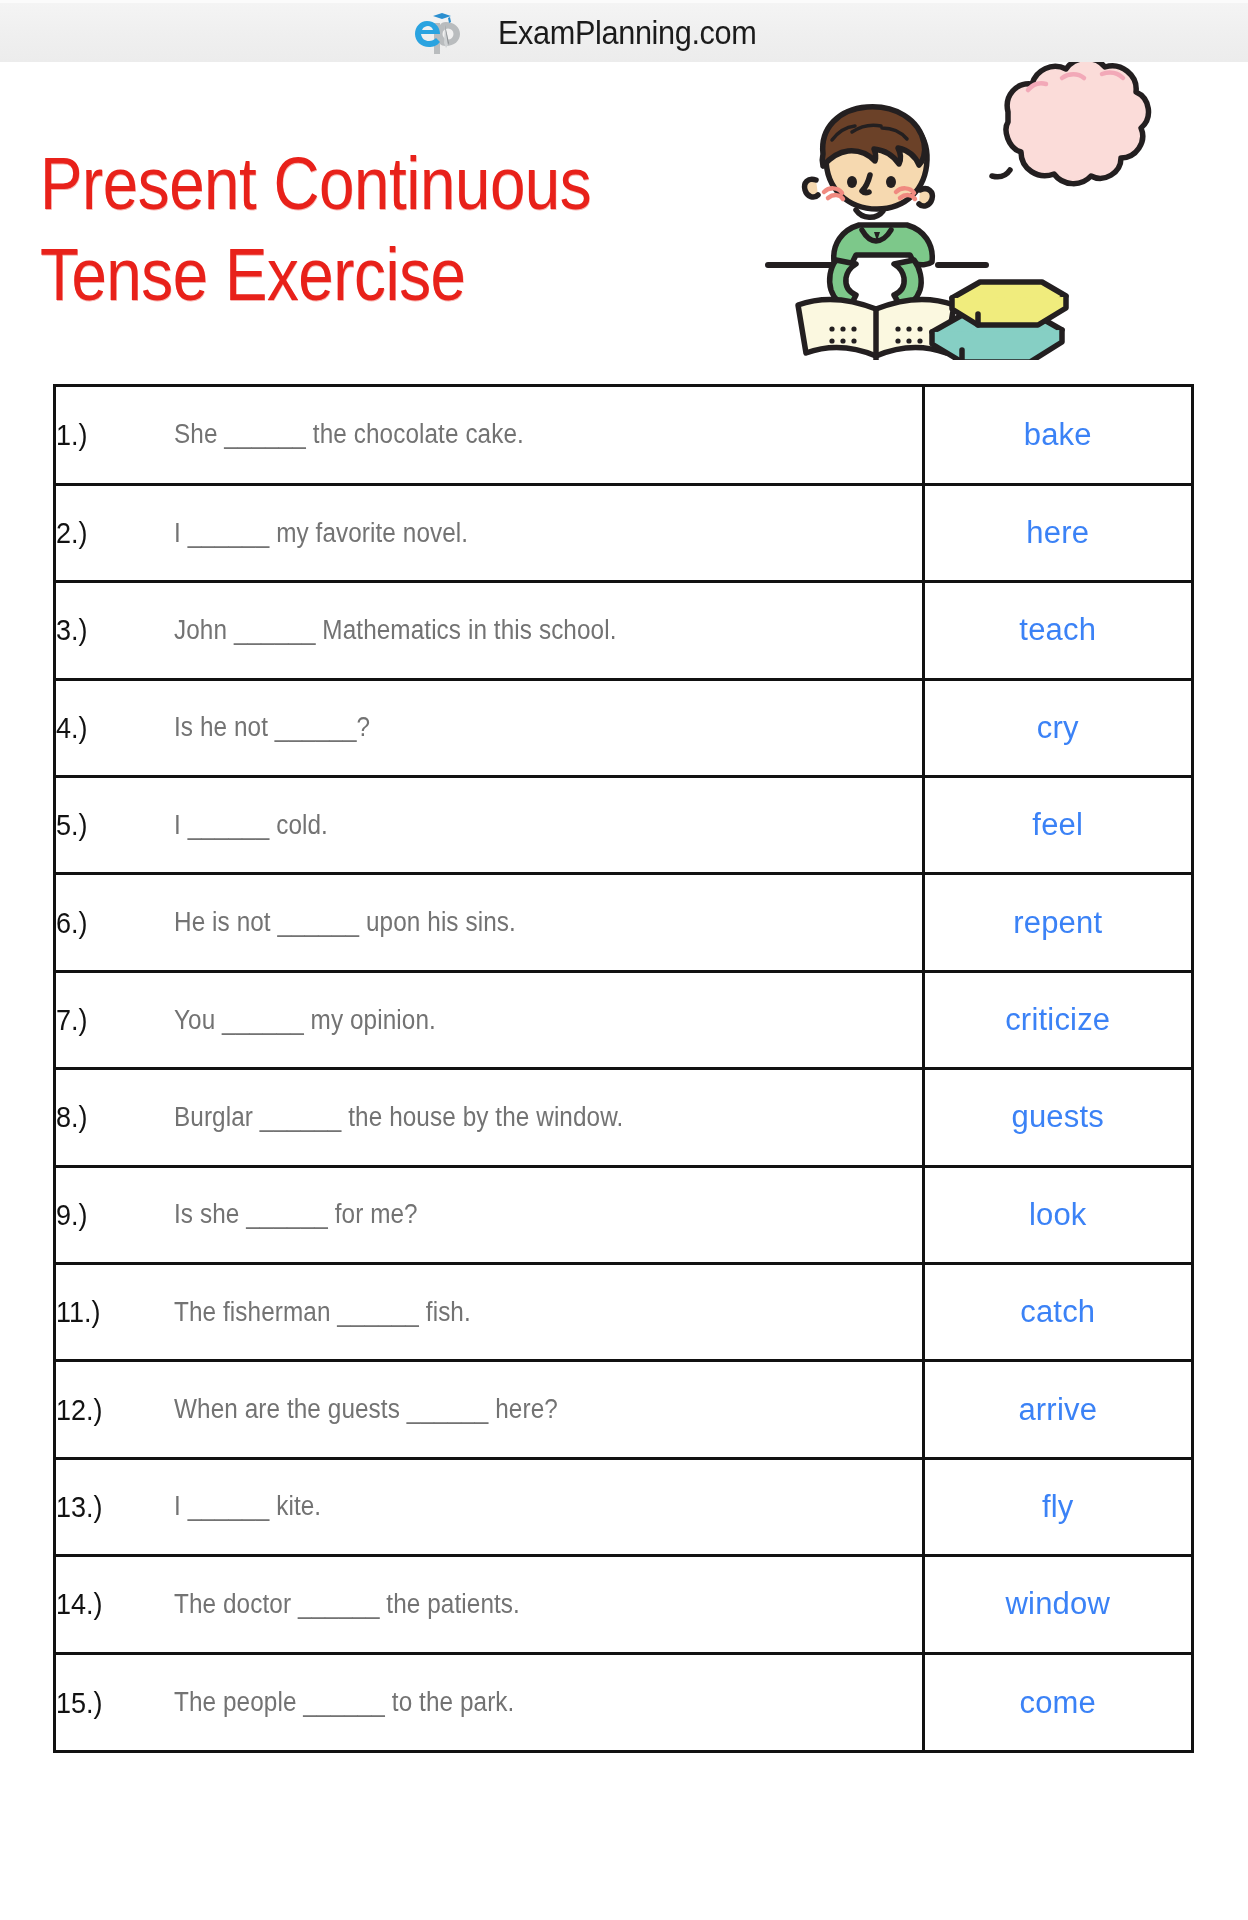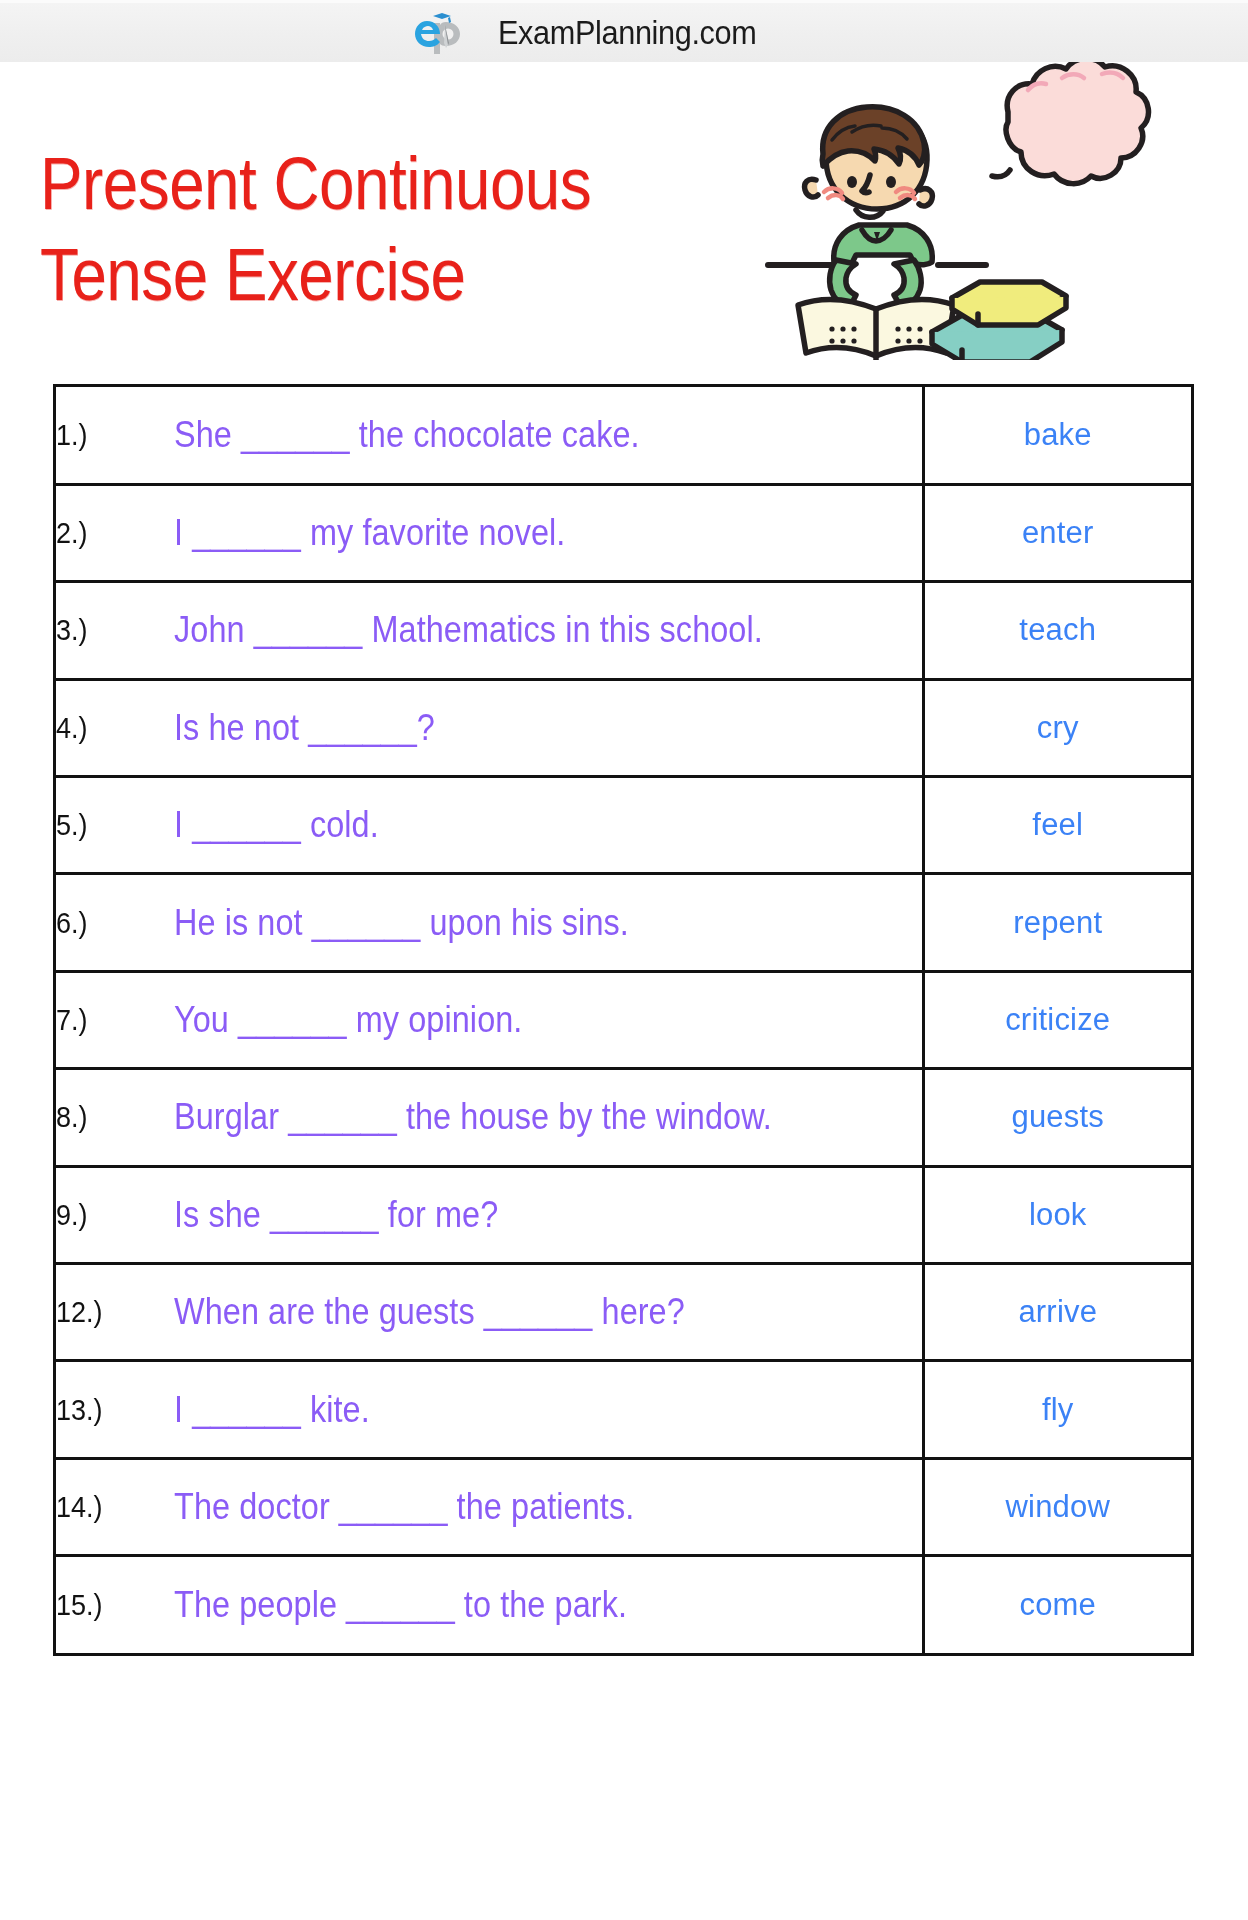--- a/index.html
+++ b/index.html
@@ -110,22 +110,22 @@
     transform-origin: left center;
   }
   td.c-num .numtxt {
     display: inline-block;
     transform: scaleX(0.9);
     transform-origin: left center;
   }
   td.c-sentence {
     padding-left: 20px;
     padding-right: 12px;
-    font-size: 36px;
-    color: #8b5cf6;
+    font-size: 27px;
+    color: #737373;
     border-right: 3px solid #111111;
     margin-left: 26px;
   }
   td.c-sentence .senttxt {
     display: inline-block;
     transform: scaleX(0.9);
     transform-origin: left center;
     white-space: nowrap;
     letter-spacing: 0.1px;
   }
@@ -257,21 +257,21 @@
     <table>
       <tbody id="rows-body">
         <tr>
           <td class="c-num"><span class="numtxt">1.)</span></td>
           <td class="c-sentence"><span class="senttxt">She ______ the chocolate cake.</span></td>
           <td class="c-verb"><span class="verbtxt">bake</span></td>
         </tr>
         <tr>
           <td class="c-num"><span class="numtxt">2.)</span></td>
           <td class="c-sentence"><span class="senttxt">I ______ my favorite novel.</span></td>
-          <td class="c-verb"><span class="verbtxt">enter</span></td>
+          <td class="c-verb"><span class="verbtxt">here</span></td>
         </tr>
         <tr>
           <td class="c-num"><span class="numtxt">3.)</span></td>
           <td class="c-sentence"><span class="senttxt">John ______ Mathematics in this school.</span></td>
           <td class="c-verb"><span class="verbtxt">teach</span></td>
         </tr>
         <tr>
           <td class="c-num"><span class="numtxt">4.)</span></td>
           <td class="c-sentence"><span class="senttxt">Is he not ______?</span></td>
           <td class="c-verb"><span class="verbtxt">cry</span></td>
@@ -295,20 +295,25 @@
           <td class="c-num"><span class="numtxt">8.)</span></td>
           <td class="c-sentence"><span class="senttxt">Burglar ______ the house by the window.</span></td>
           <td class="c-verb"><span class="verbtxt">guests</span></td>
         </tr>
         <tr>
           <td class="c-num"><span class="numtxt">9.)</span></td>
           <td class="c-sentence"><span class="senttxt">Is she ______ for me?</span></td>
           <td class="c-verb"><span class="verbtxt">look</span></td>
         </tr>
         <tr>
+          <td class="c-num"><span class="numtxt">11.)</span></td>
+          <td class="c-sentence"><span class="senttxt">The fisherman ______ fish.</span></td>
+          <td class="c-verb"><span class="verbtxt">catch</span></td>
+        </tr>
+        <tr>
           <td class="c-num"><span class="numtxt">12.)</span></td>
           <td class="c-sentence"><span class="senttxt">When are the guests ______ here?</span></td>
           <td class="c-verb"><span class="verbtxt">arrive</span></td>
         </tr>
         <tr>
           <td class="c-num"><span class="numtxt">13.)</span></td>
           <td class="c-sentence"><span class="senttxt">I ______ kite.</span></td>
           <td class="c-verb"><span class="verbtxt">fly</span></td>
         </tr>
         <tr>

